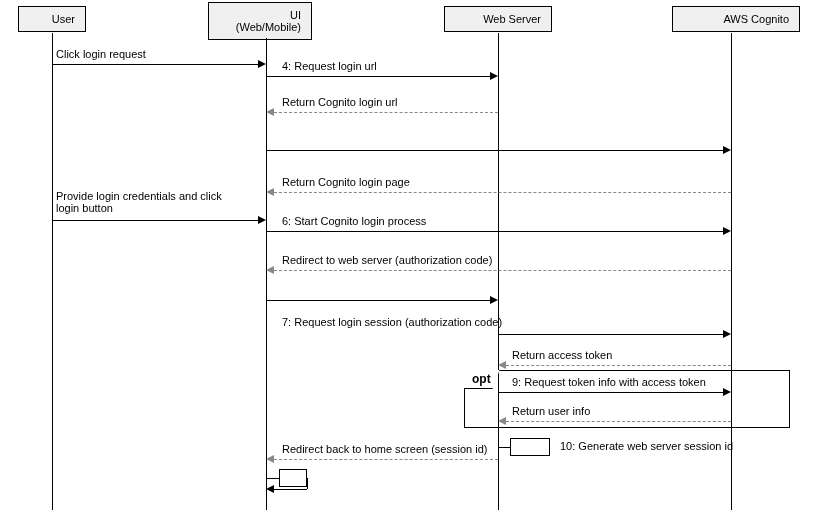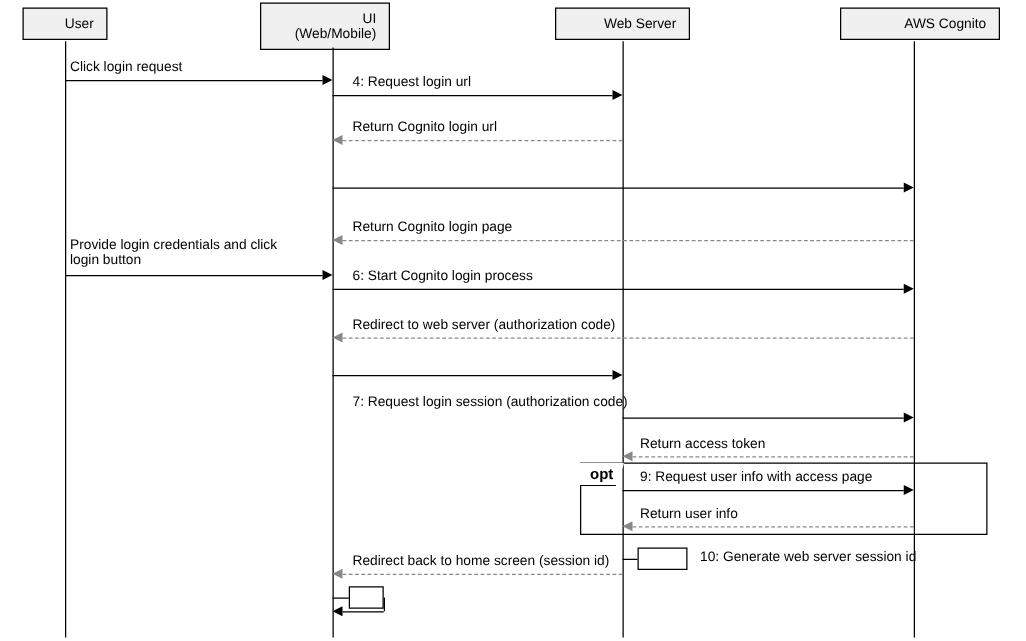--- a/index.html
+++ b/index.html
@@ -141,21 +141,21 @@
   <div class="arrow-line" style="left:498px; top:334px; width:225px;"></div>
   <div class="arrow-head-r" style="left:723px; top:330px;"></div>
 
   <div class="msg" style="left:512px; top:349px;">Return access token</div>
   <div class="arrow-line dashed" style="left:506px; top:365px; width:225px;"></div>
   <div class="arrow-head-l grey" style="left:498px; top:361px;"></div>
 
   <div class="opt-box" style="left:464px; top:370px; width:326px; height:58px;"></div>
   <div class="opt-label" style="left:464px; top:370px;">opt</div>
 
-  <div class="msg" style="left:512px; top:376px;">9: Request user info with access page</div>
+  <div class="msg" style="left:512px; top:376px;">9: Request token info with access token</div>
   <div class="arrow-line" style="left:498px; top:392px; width:225px;"></div>
   <div class="arrow-head-r" style="left:723px; top:388px;"></div>
 
   <div class="msg" style="left:512px; top:405px;">Return user info</div>
   <div class="arrow-line dashed" style="left:506px; top:421px; width:225px;"></div>
   <div class="arrow-head-l grey" style="left:498px; top:417px;"></div>
 
   <div class="small-box" style="left:510px; top:438px; width:40px; height:18px;"></div>
   <div class="arrow-line" style="left:498px; top:447px; width:12px;"></div>
   <div class="msg" style="left:560px; top:440px;">10: Generate web server session id</div>

